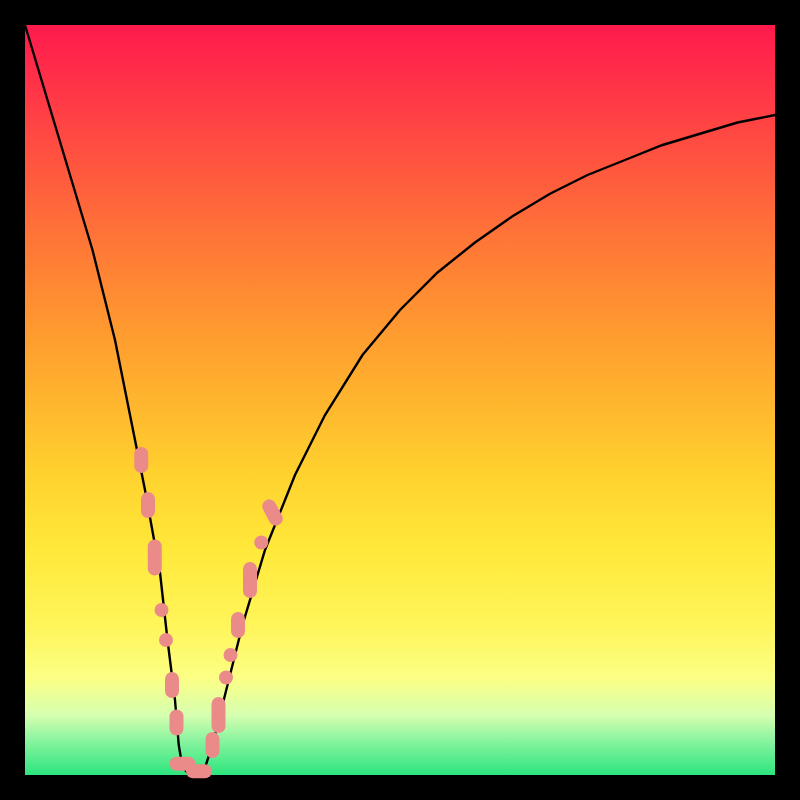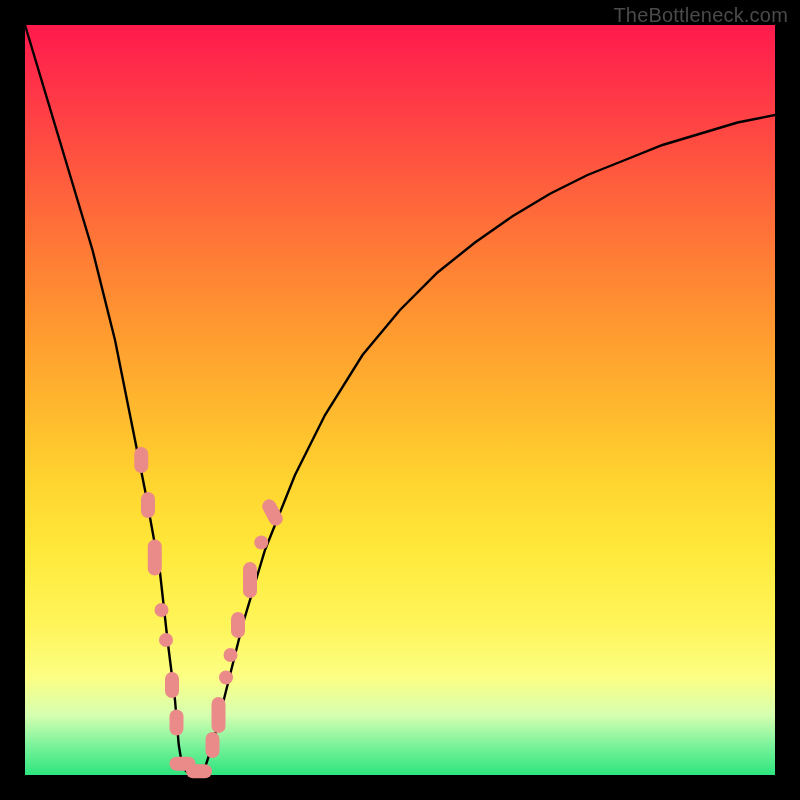--- a/index.html
+++ b/index.html
@@ -77,14 +77,13 @@
           <rect x="186.5" y="672" width="14" height="36" rx="7" fill="#eb8b89"></rect>
           <circle cx="201" cy="652.5" r="7" fill="#eb8b89"></circle>
           <circle cx="205.49999999999997" cy="630" r="7" fill="#eb8b89"></circle>
           <rect x="205.99999999999997" y="587" width="14" height="26" rx="7" fill="#eb8b89"></rect>
           <rect x="218" y="537" width="14" height="36" rx="7" fill="#eb8b89"></rect>
           <circle cx="236.25" cy="517.5" r="7" fill="#eb8b89"></circle>
           <rect x="240.5" y="473.5" width="14" height="28" rx="7" transform="rotate(-28 247.5 487.5)" fill="#eb8b89"></rect>
         </g>
     </svg>
   </div>
-  <div class="watermark">TheBottleneck.com</div>
 </div>
 
 </body></html>

